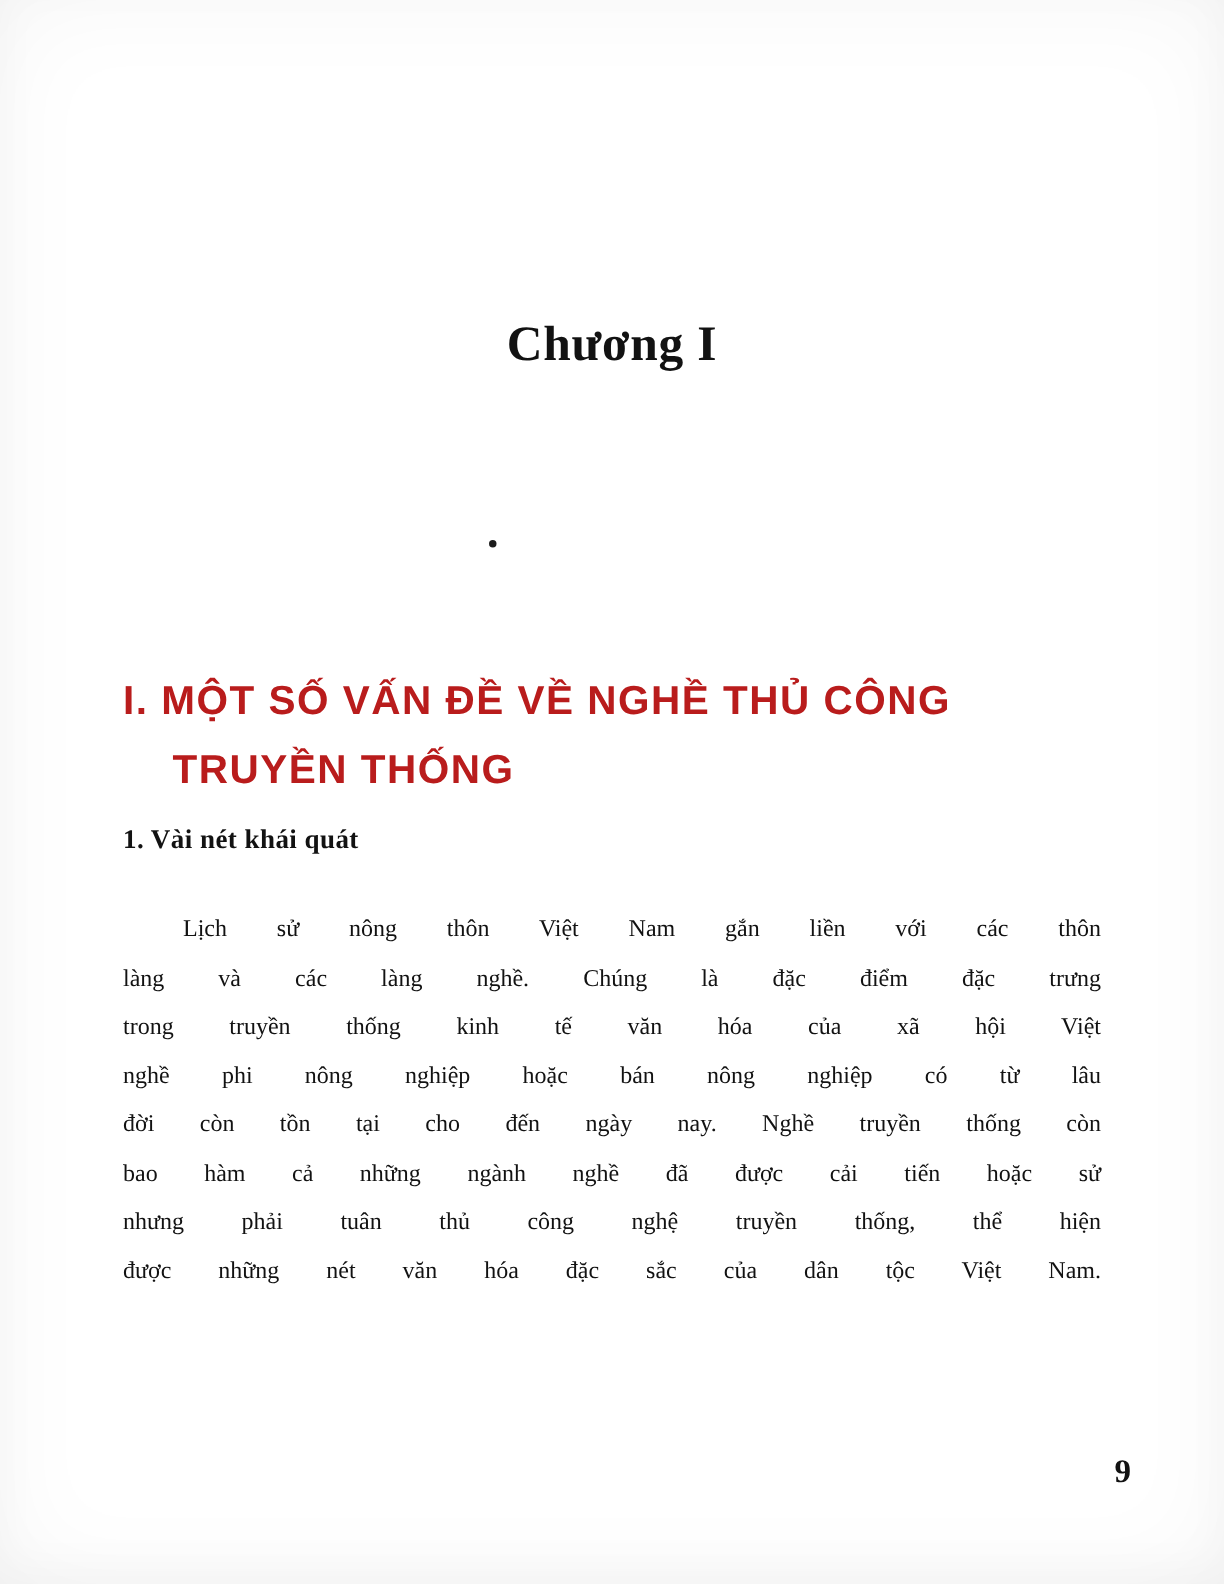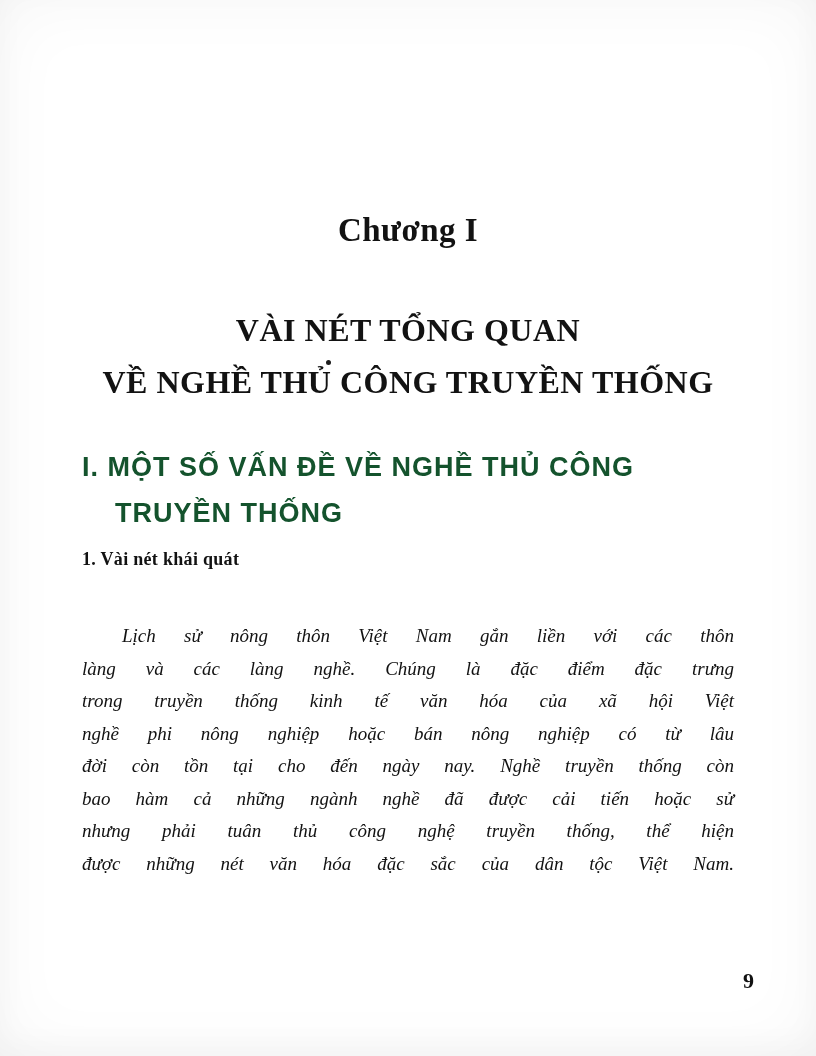--- a/index.html
+++ b/index.html
@@ -42,41 +42,40 @@
   .section-heading {
     position: absolute;
     top: 444px;
     left: 82px;
     width: 660px;
     font-family: "Liberation Sans", sans-serif;
     font-weight: bold;
     font-size: 27px;
     line-height: 46px;
     letter-spacing: 1px;
-    color: #14532d;
+    color: #b91c1c;
   }
   .section-heading .line2 {
     padding-left: 33px;
   }
   .subsection-heading {
     position: absolute;
     top: 549px;
     left: 82px;
     font-size: 18px;
     font-weight: bold;
     letter-spacing: 0.3px;
   }
   .body-text {
     position: absolute;
-    top: 620px;
+    top: 604px;
     left: 82px;
     width: 652px;
-    font-size: 19px;
+    font-size: 16px;
     line-height: 32.5px;
-    font-style: italic;
   }
   .body-line {
     text-align: justify;
     text-align-last: justify;
   }
   .body-line.first {
     text-indent: 40px;
   }
   .page-number {
     position: absolute;
@@ -95,24 +94,20 @@
     border-radius: 50%;
   }
 </style>
 </head>
 <body>
 
 <div class="page">
 
   <div class="chapter-heading">Chương I</div>
 
-  <div class="book-title">
-    <div>VÀI NÉT TỔNG QUAN</div>
-    <div>VỀ NGHỀ THỦ CÔNG TRUYỀN THỐNG</div>
-  </div>
 
   <div class="scan-speck"></div>
 
   <div class="section-heading">
     <div class="line1">I. MỘT SỐ VẤN ĐỀ VỀ NGHỀ THỦ CÔNG</div>
     <div class="line2">TRUYỀN THỐNG</div>
   </div>
 
   <div class="subsection-heading">1. Vài nét khái quát</div>
 

